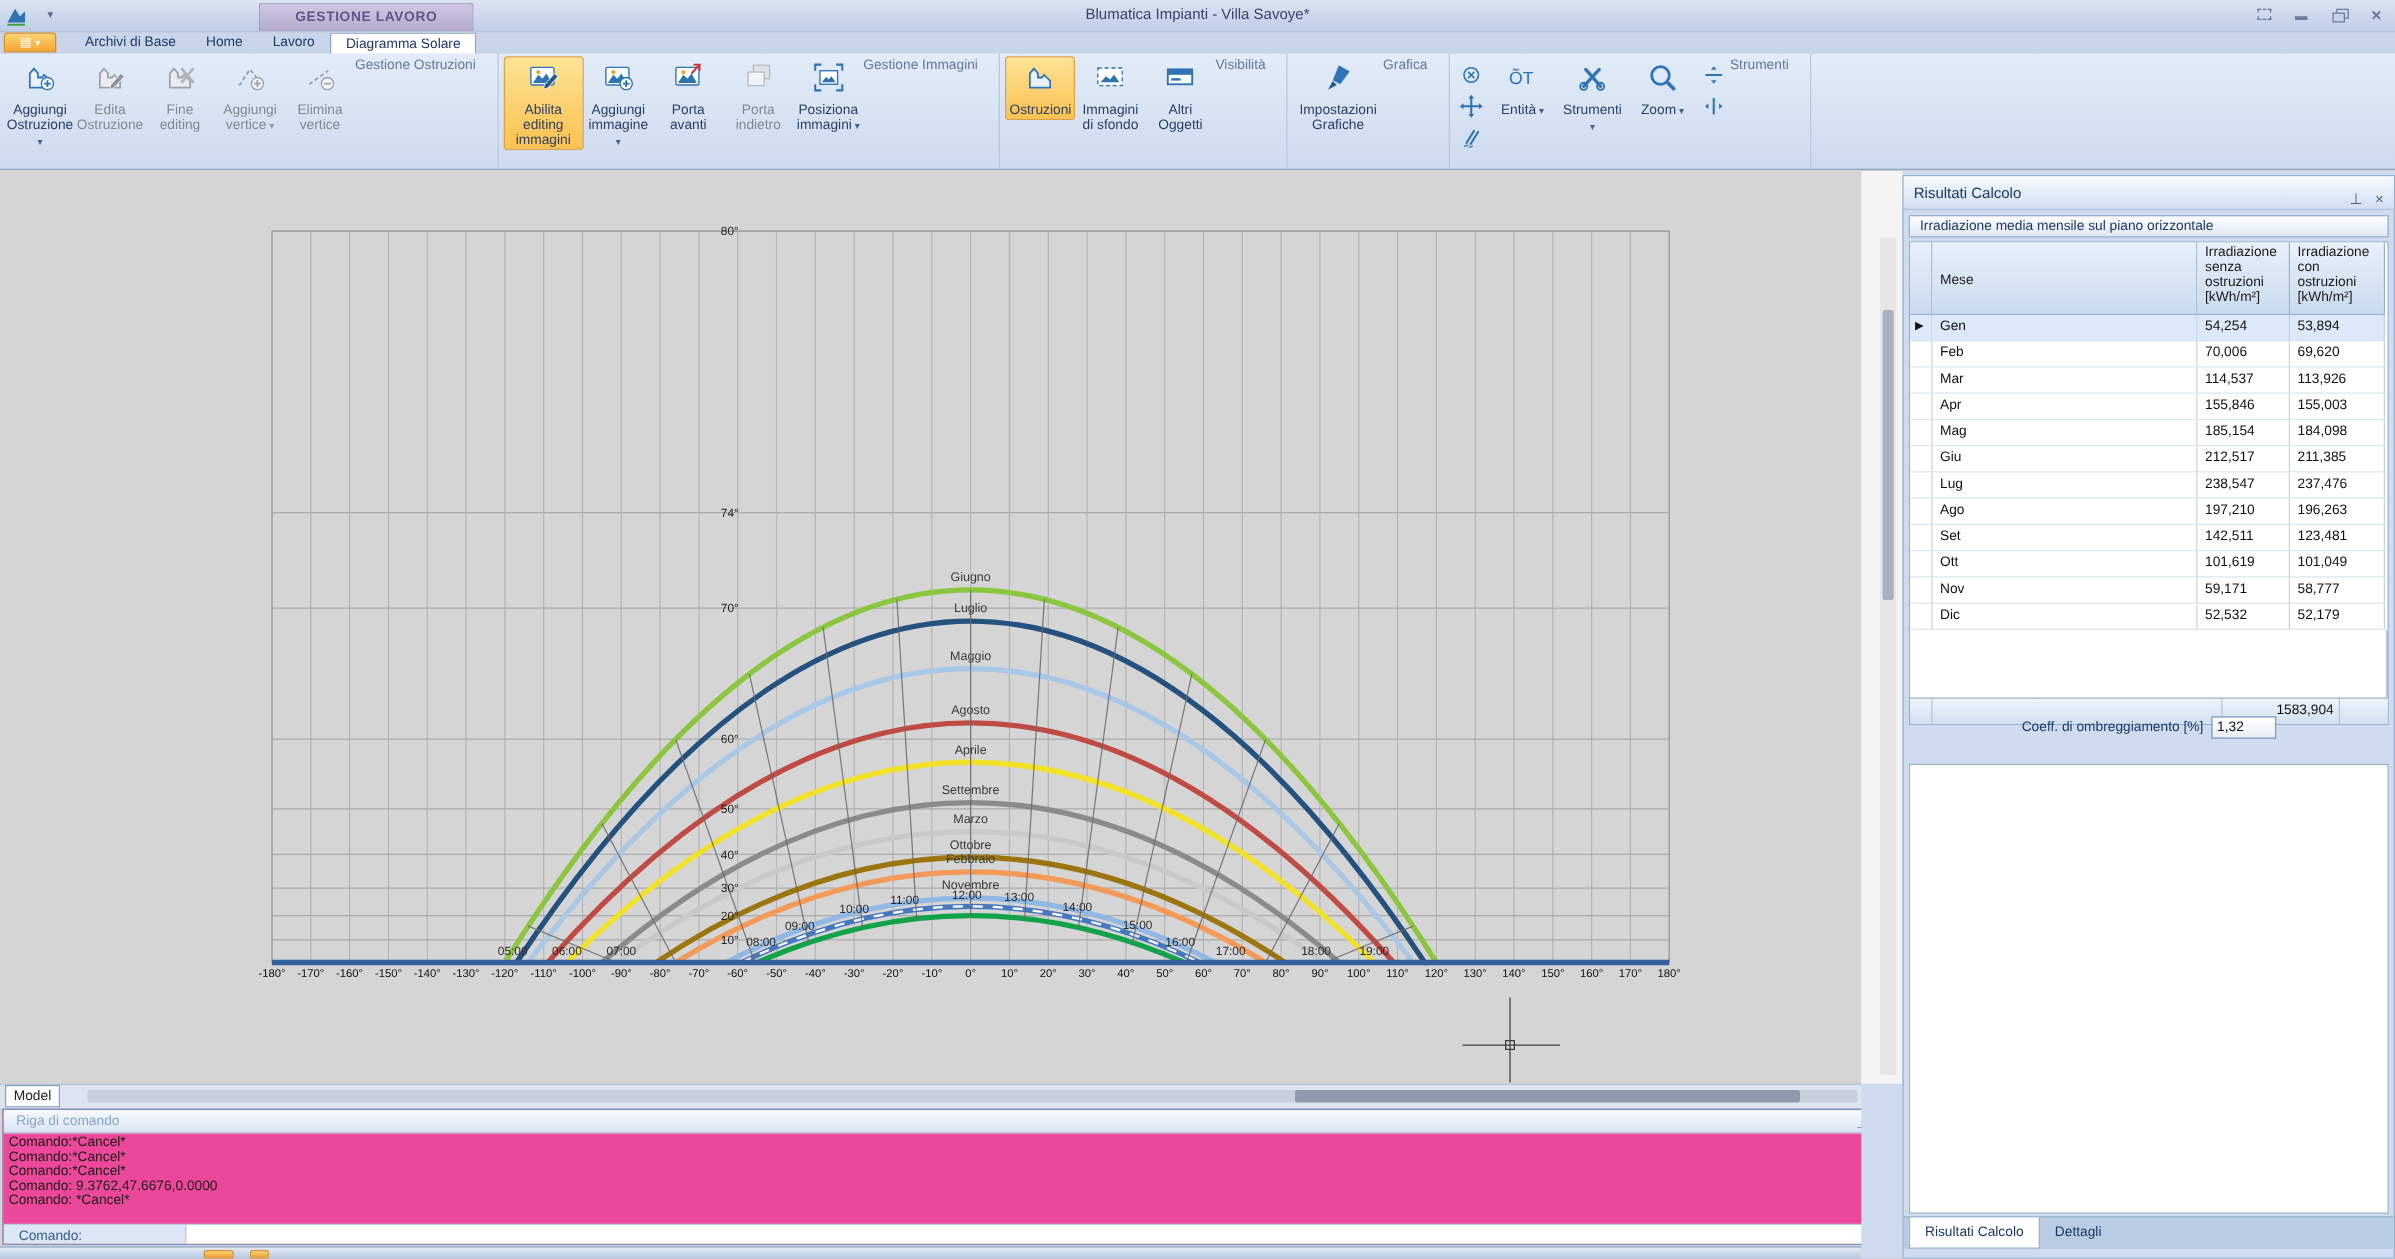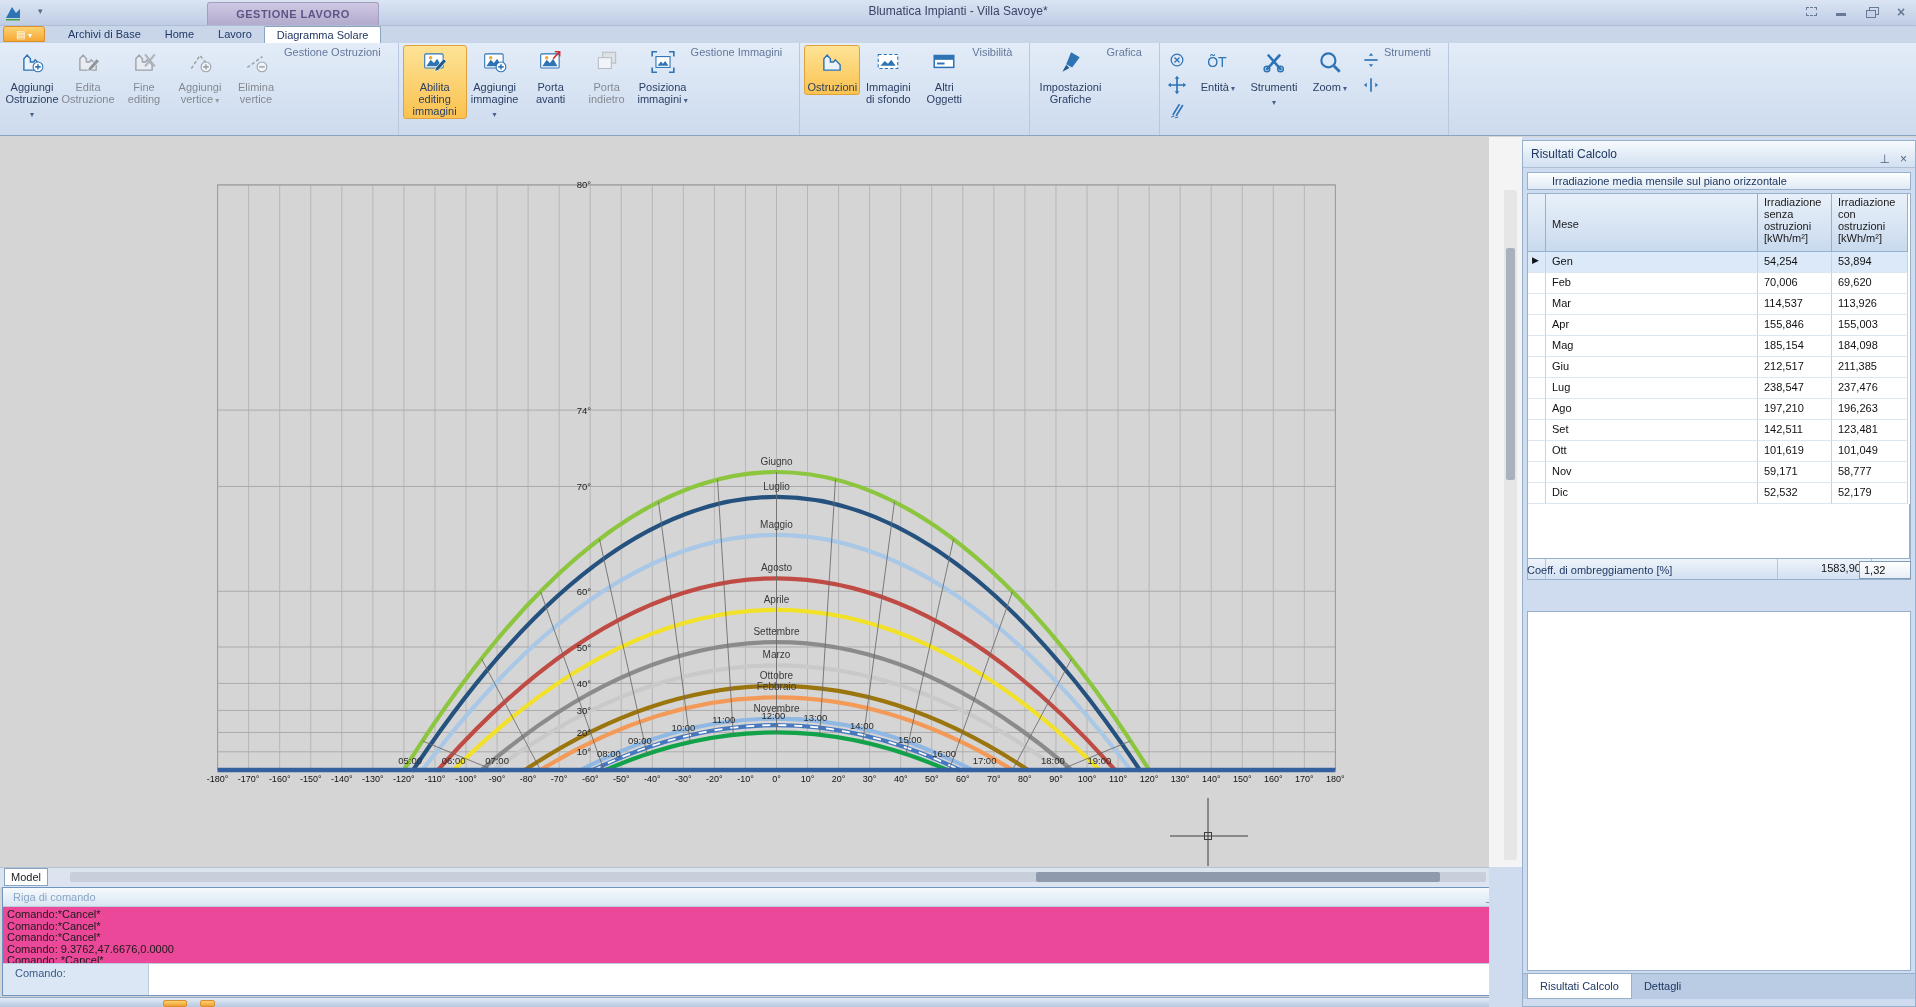--- a/index.html
+++ b/index.html
@@ -51,49 +51,49 @@
   #hthumb{left:1036px;top:872px;width:404px;height:10px;background:#8f9aac;border-radius:2px;}
 
   
   #cmdpanel{left:2px;top:887px;width:1514px;height:109px;border:1px solid #6f94bf;background:#ec4899;}
   #cmd-title{position:absolute;left:0;top:0;width:100%;height:19px;background:linear-gradient(#f7fafd,#d9e5f3);border-bottom:1px solid #bccbdd;color:#8aa6c6;font-size:11px;line-height:18px;padding-left:10px;}
   #cmd-title .ttl-btns{position:absolute;right:6px;top:2px;display:flex;gap:8px;color:#6a7a96;font-size:11px;}
   #cmd-hist{position:absolute;left:4px;top:21px;width:1480px;height:66px;overflow:hidden;font-size:11px;line-height:11.5px;color:#1a1a1a;}
   #cmd-scroll{position:absolute;right:2px;top:21px;width:14px;height:66px;background:#e8eef6;}
   #cmd-scroll .arr{height:12px;text-align:center;font-size:7px;color:#6a8ab0;line-height:12px;background:#d7e2f0;}
   #cmd-scroll .thumb{margin:2px auto;width:10px;height:24px;background:#b9c8de;}
-  #cmd-inputrow{position:absolute;left:0;bottom:0;width:100%;height:32px;border-top:1px solid #bccbdd;display:flex;}
+  #cmd-inputrow{position:absolute;left:0;bottom:0;width:100%;height:16px;border-top:1px solid #bccbdd;display:flex;}
   #cmd-label{width:146px;background:#dbe7f5;border-right:1px solid #bccbdd;color:#3a5a8a;font-size:11px;line-height:19px;padding-left:12px;}
   #cmd-input{flex:1;border:none;outline:none;font-size:11px;padding:0 4px;}
 
   
   #statusbar{left:0;top:997px;width:1916px;height:10px;background:linear-gradient(#e3ebf6,#b6c7de);border-top:1px solid #8ea8c8;}
   .status-chip{position:absolute;top:1000px;height:7px;background:linear-gradient(#fcd271,#f0a030);border:1px solid #d98f2b;border-radius:2px;}
 
   
   #rightbg{left:1489px;top:137px;width:427px;height:870px;background:#cfdcef;}
   #gutter{left:1489px;top:137px;width:33px;height:730px;background:#f4f4f4;}
   #vtrack{left:1504px;top:190px;width:13px;height:670px;background:#e6e6e6;border-radius:2px;}
   #vthumb{left:1506px;top:248px;width:9px;height:232px;background:#a8b1bd;border-radius:2px;}
 
   #panel{left:1522px;top:140px;width:394px;height:867px;background:#cfdcef;border:1px solid #97b0cc;}
   #panel-title{position:absolute;left:0;top:0;width:100%;height:27px;background:linear-gradient(#f6fafd,#d2e0f1);border-bottom:1px solid #aebfd6;color:#1f3864;font-size:12px;line-height:26px;padding-left:8px;}
   #panel-title .ttl-btns{position:absolute;right:8px;top:5px;display:flex;gap:10px;color:#51627e;font-size:12px;}
-  #subheader{position:absolute;left:4px;top:31px;width:384px;height:18px;background:linear-gradient(#fdfefe,#dfe9f5);border:1px solid #97b0cc;color:#1f3864;font-size:11px;line-height:17px;padding-left:24px;}
+  #subheader{position:absolute;left:4px;top:31px;width:384px;height:18px;background:linear-gradient(#fdfefe,#dfe9f5);border:1px solid #97b0cc;color:#1f3864;font-size:11px;line-height:17px;padding-left:8px;}
   #restable{position:absolute;left:4px;top:52px;width:384px;background:#fff;border:1px solid #97b0cc;}
   .trow{display:grid;grid-template-columns:18px 212px 74px 76px;}
   .trow>div{border-right:1px solid #c4d4e6;border-bottom:1px solid #dce6f0;font-size:11px;color:#111;padding:3px 4px 0 6px;height:21px;}
   .trow.thead>div{background:linear-gradient(#e9f1fa,#c9daee);border-right:1px solid #97b0cc;border-bottom:1px solid #97b0cc;height:58px;color:#1a1a1a;line-height:12px;padding-top:2px;}
   .trow.thead .mese{display:flex;align-items:center;}
   .trow.sel>div{background:#dbe9f9;}
   .trow .ind{color:#111;font-size:9px;text-align:center;padding-left:2px;}
   #tbl-space{height:54px;border-right:1px solid #97b0cc;}
   #totalsrow{display:grid;grid-template-columns:18px 212px 74px 76px;background:linear-gradient(#eef4fb,#d2e0f1);border-top:1px solid #97b0cc;gap:20px;}
   #totalsrow>div{font-size:11px;color:#111;height:20px;padding:3px 4px 0 4px;text-align:right;border-right:1px solid #b5c6da;}
-  #coeffrow{position:absolute;left:4px;top:418px;width:384px;height:22px;display:flex;justify-content:space-between;align-items:center;gap:6px;}
+  #coeffrow{position:absolute;left:4px;top:430px;width:384px;height:22px;display:flex;justify-content:center;align-items:center;gap:6px;}
   #coeff-label{font-size:11px;color:#1f3864;}
   #coeff-box{width:52px;height:18px;background:#fff;border:1px solid #7f9db9;font-size:11px;color:#111;padding:2px 4px;background:linear-gradient(#fff,#e8eef6);}
   #detailbox{position:absolute;left:4px;top:470px;width:384px;height:360px;background:#fff;border:1px solid #97b0cc;}
   #panel-tabs{position:absolute;left:0px;top:832px;width:100%;height:26px;background:#b9cce3;border-top:1px solid #97b0cc;display:flex;padding-left:4px;}
   .ptab{font-size:11px;color:#1f3864;padding:0 12px;line-height:24px;height:25px;}
   .ptab.active{background:#fff;border:1px solid #97b0cc;border-top:none;}
 </style>
 </head>
 <body>
 

